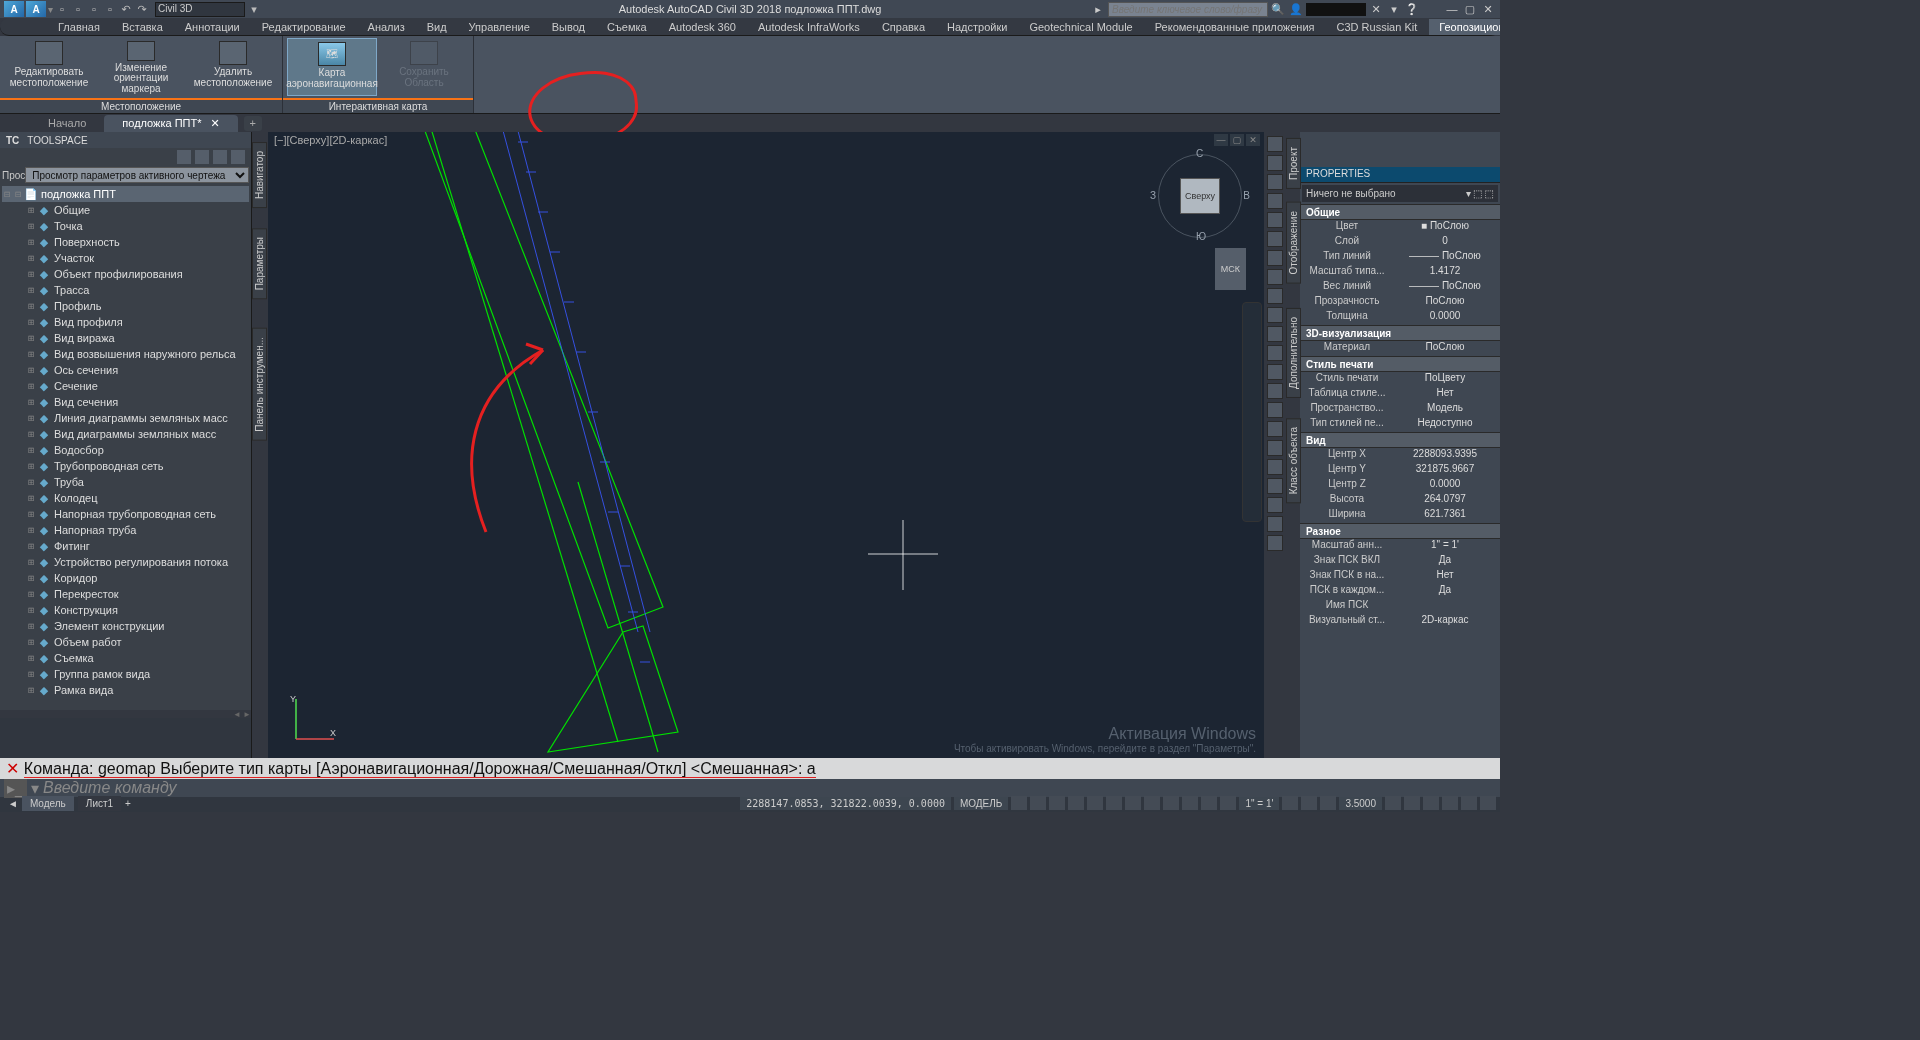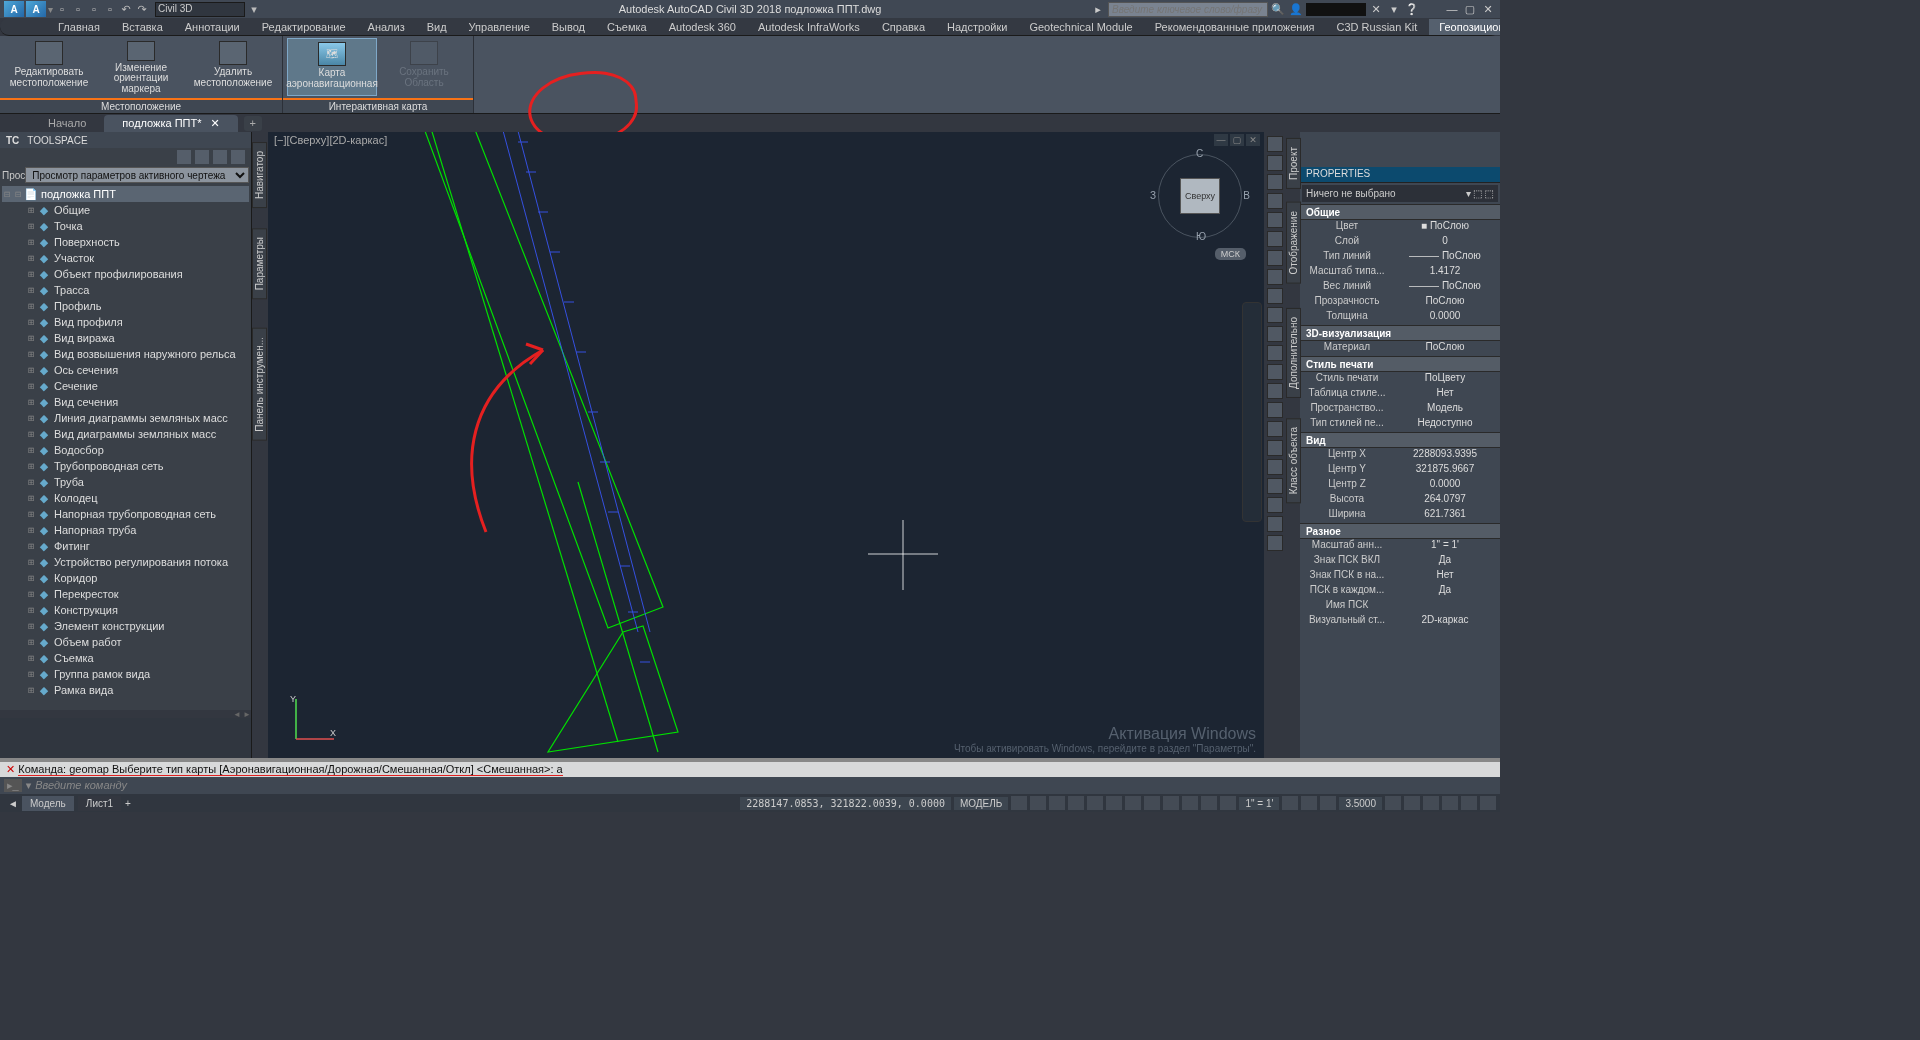--- a/index.html
+++ b/index.html
@@ -41,34 +41,34 @@
 .tree-expander { width: 10px; text-align: center; color: #888; font-size: 8px; margin-right: 1px;}
 .tree-icon { width: 14px; height: 12px; margin-right: 3px; display: inline-flex; align-items: center; justify-content: center; }
 .canvas-area { flex: 1; position: relative; background: #1c2532; overflow: hidden; }
 .viewport-label { position: absolute; top: 2px; left: 6px; font-size: 11px; color: #aaa; }
 .vp-controls { position: absolute; top: 2px; right: 4px; display: flex; gap: 2px; }
 .vp-ctrl { width: 14px; height: 12px; background: #2f3944; color: #888; text-align: center; font-size: 9px; cursor: pointer; line-height:12px; }
 .viewcube { position: absolute; top: 18px; right: 18px; width: 90px; height: 90px; }
 .viewcube-ring { width: 84px; height: 84px; border: 1px solid #4a5460; border-radius: 50%; position: absolute; top: 4px; left: 2px; }
 .viewcube-face { position: absolute; top: 28px; left: 24px; width: 40px; height: 36px; background: #b0b8c0; color: #333; display: flex; align-items: center; justify-content: center; font-size: 9px; border: 1px solid #555; }
 .viewcube-dir { position: absolute; font-size: 10px; color: #9aa4b0; }
-.ucs-badge { position: absolute; top: 116px; right: 18px; background: #555e6a; color: #ccc; font-size: 9px; padding: 1px 6px; border-radius: 5px;}
+.ucs-badge { position: absolute; top: 116px; right: 18px; background: #555e6a; color: #ccc; font-size: 9px; padding: 16px 6px; border-radius: 0;}
 .nav-bar { position: absolute; right: 2px; top: 170px; width: 20px; height: 220px; background: rgba(40,48,58,.7); border: 1px solid #333; border-radius: 4px;}
 .ucs-icon { position: absolute; bottom: 14px; left: 18px; width: 50px; height: 50px; }
 .right-toolbar { width: 22px; background: #333740; display: flex; flex-direction: column; align-items: center; gap: 3px; padding-top: 4px; }
 .rt-icon { width: 16px; height: 16px; background: #505863; cursor: pointer; border:1px solid #2a2a2a;}
 .side-tab-vert { position: absolute; background: #3a4048; color: #ccc; font-size: 10px; writing-mode: vertical-rl; padding: 8px 1px; cursor: pointer; border:1px solid #2a2a2a; transform: rotate(180deg);}
 .prop-panel { width: 200px; background: #3f4752; display: flex; flex-direction: column; }
 .prop-header { height: 16px; background: #0c4a6e; color: #ddd; font-size: 10px; padding: 1px 6px; border-bottom: 1px solid #222; margin-top: 35px;}
 .prop-sel { background: #2c3038; color: #ccc; font-size: 10px; height: 17px; margin: 2px; padding: 0 4px; display:flex; align-items:center; justify-content:space-between;}
 .prop-section { background: #545c66; color: #fff; font-weight: bold; font-size: 10px; height: 16px; padding: 1px 6px; border-top:1px solid #2a2a2a; border-bottom:1px solid #2a2a2a; display:flex; align-items:center;}
 .prop-row { display: flex; height: 15px; font-size: 10px; text-align: center; }
 .prop-key { width: 86px; padding-left: 8px; color: #ccc; overflow: hidden; white-space: nowrap; text-overflow: ellipsis; }
 .prop-val { flex: 1; color: #ddd; padding-left: 4px; overflow: hidden; white-space: nowrap;}
-.cmd-area { height: 36px; background: #b0b2b4; display: flex; flex-direction: column; font-family: Consolas, monospace; font-size: 11px; }
+.cmd-area { height: 36px; background: #b0b2b4; display: flex; flex-direction: column; font-family: Consolas, monospace; font-size: 16px; }
 .cmd-line { padding: 1px 6px; color: #111; background: #d8d9da; }
 .cmd-input-row { display: flex; align-items: center; height: 18px; background: #3f4752; padding: 0 4px; gap: 4px; color:#888;}
 .cmd-prompt { color: #888; font-style: italic;}
 .statusbar { height: 18px; background: #30363f; display: flex; align-items: center; padding: 0 4px; font-size: 10px; color: #ccc; }
 .sb-tab { padding: 2px 8px; background: #4a5360; margin-right: 4px; cursor: pointer;}
 .sb-right { margin-left: auto; display: flex; align-items: center; gap: 3px; }
 .sb-coords { font-family: Consolas, monospace; background: #3d4650; padding: 1px 6px;}
 .sb-btn { width: 16px; height: 14px; background: #444b55; cursor: pointer;}
 .sb-select { background: #3d4650; color: #ccc; font-size: 10px; padding: 1px 6px;}
 svg { display: block; }

